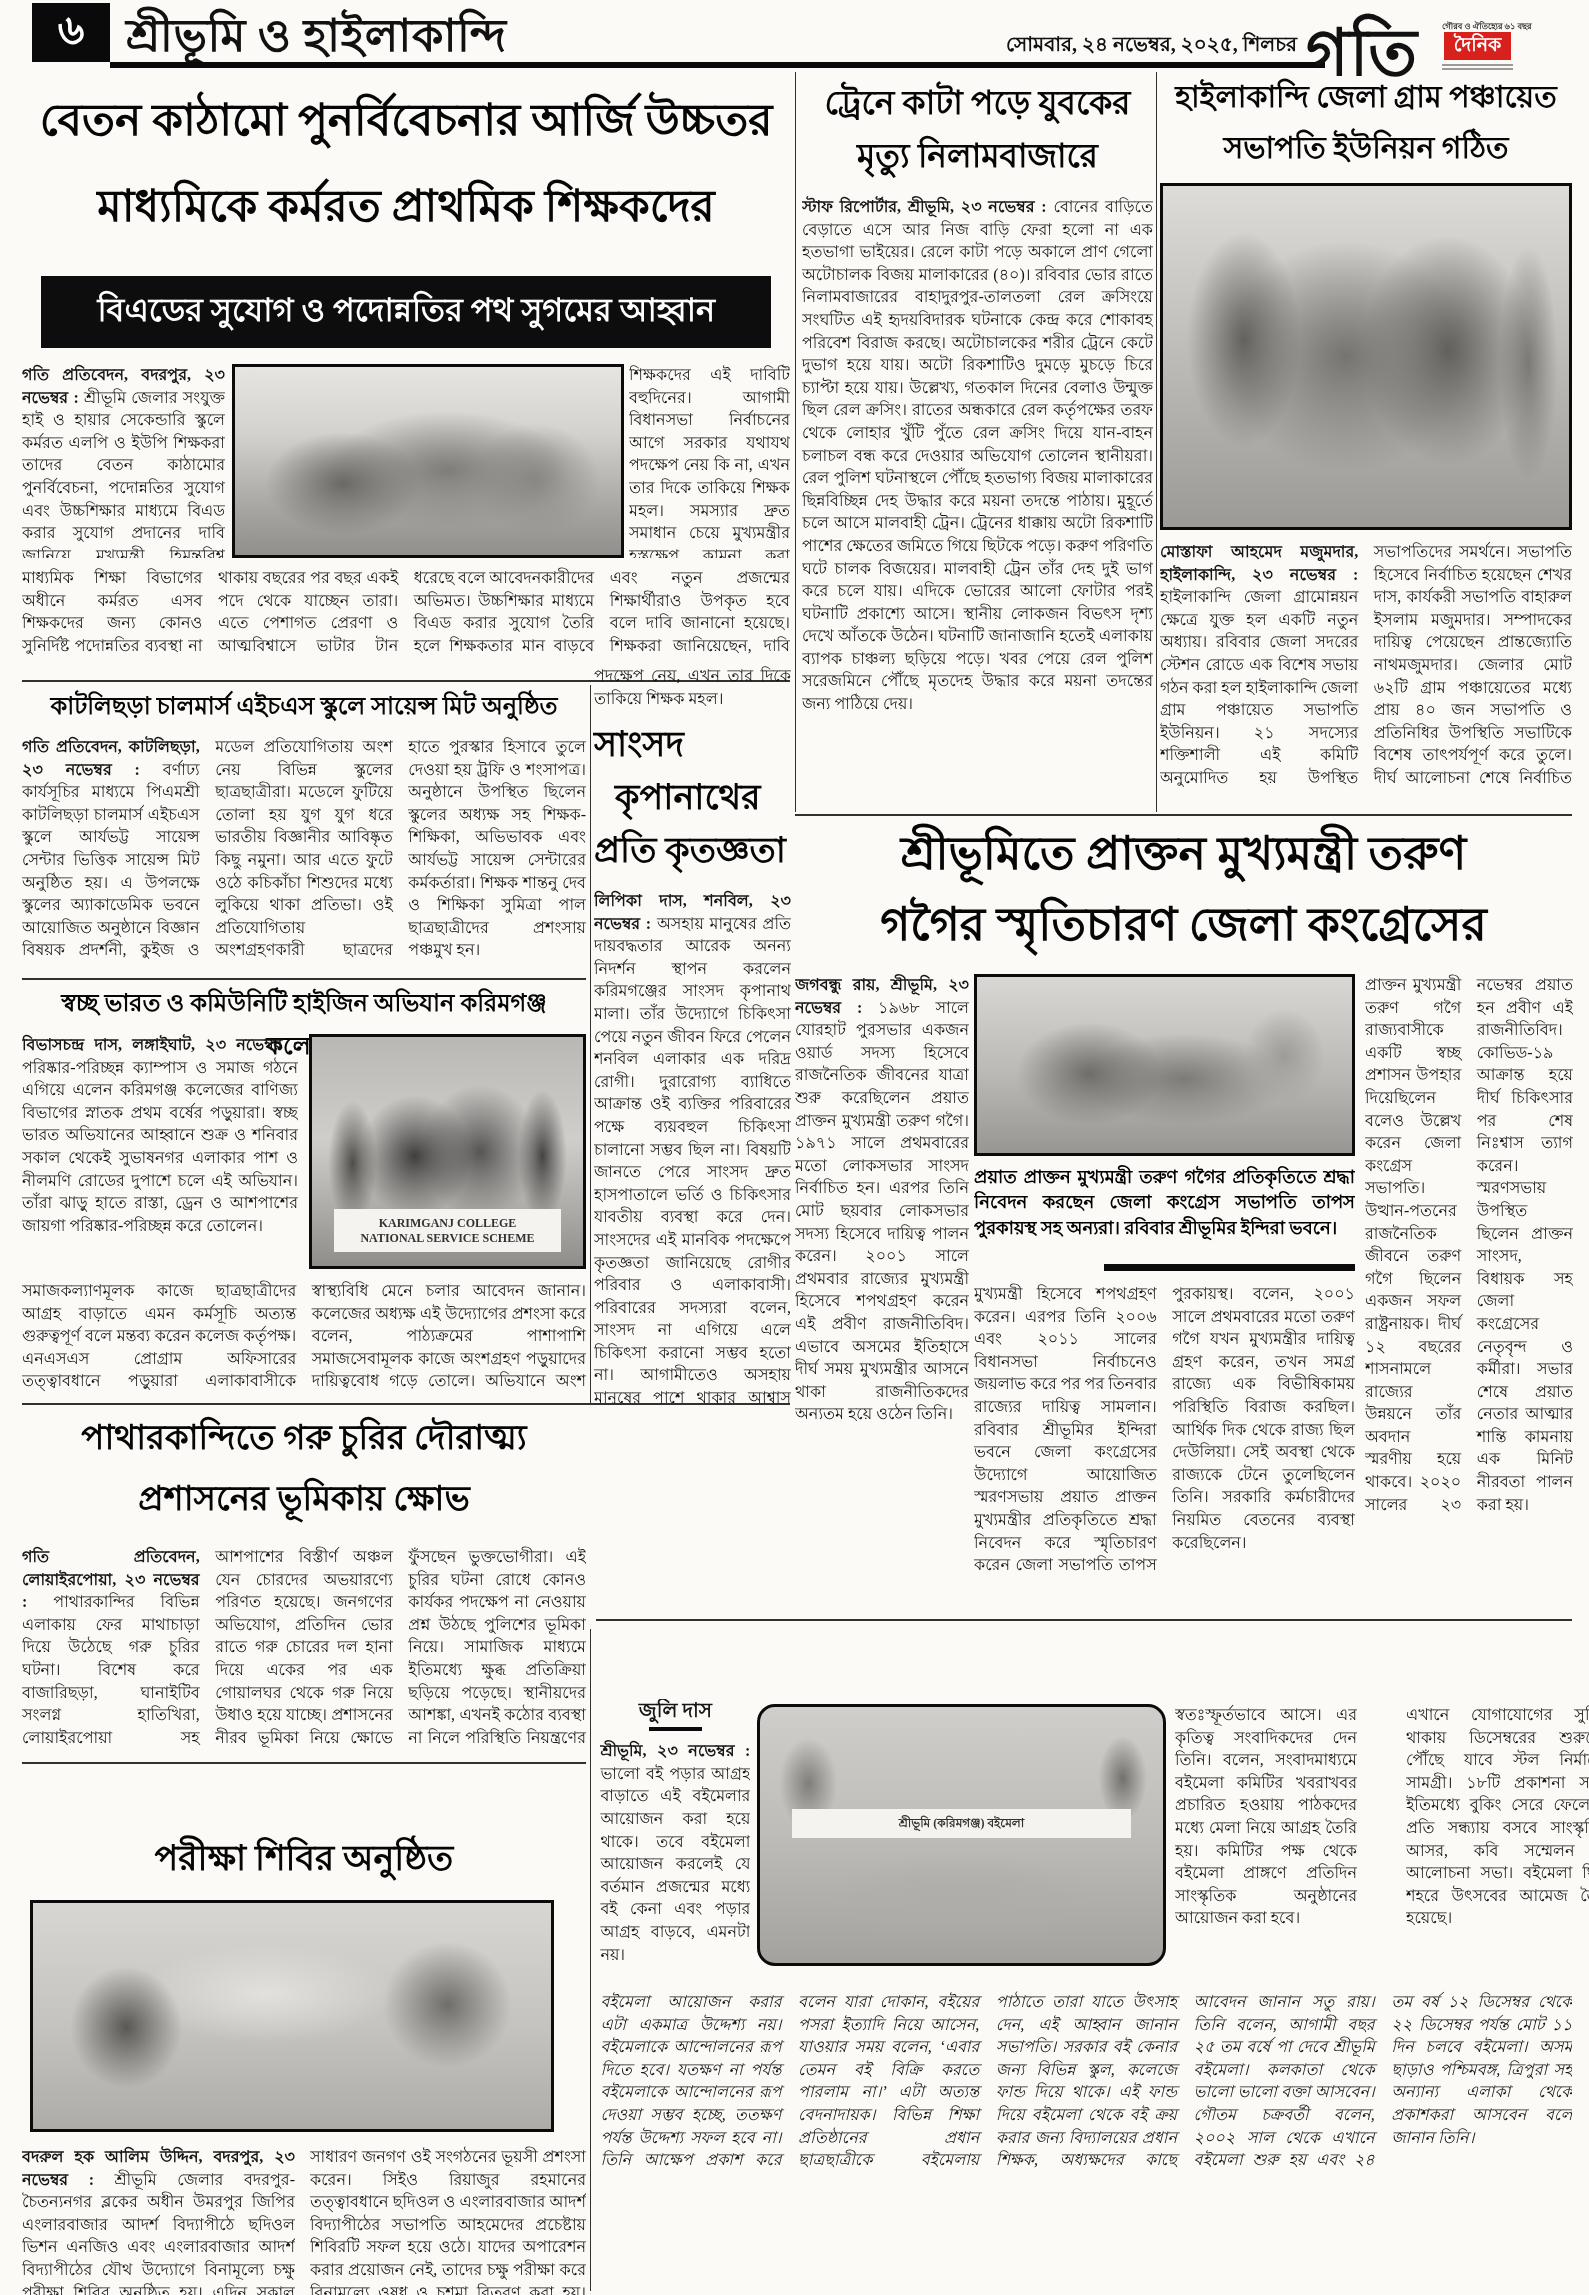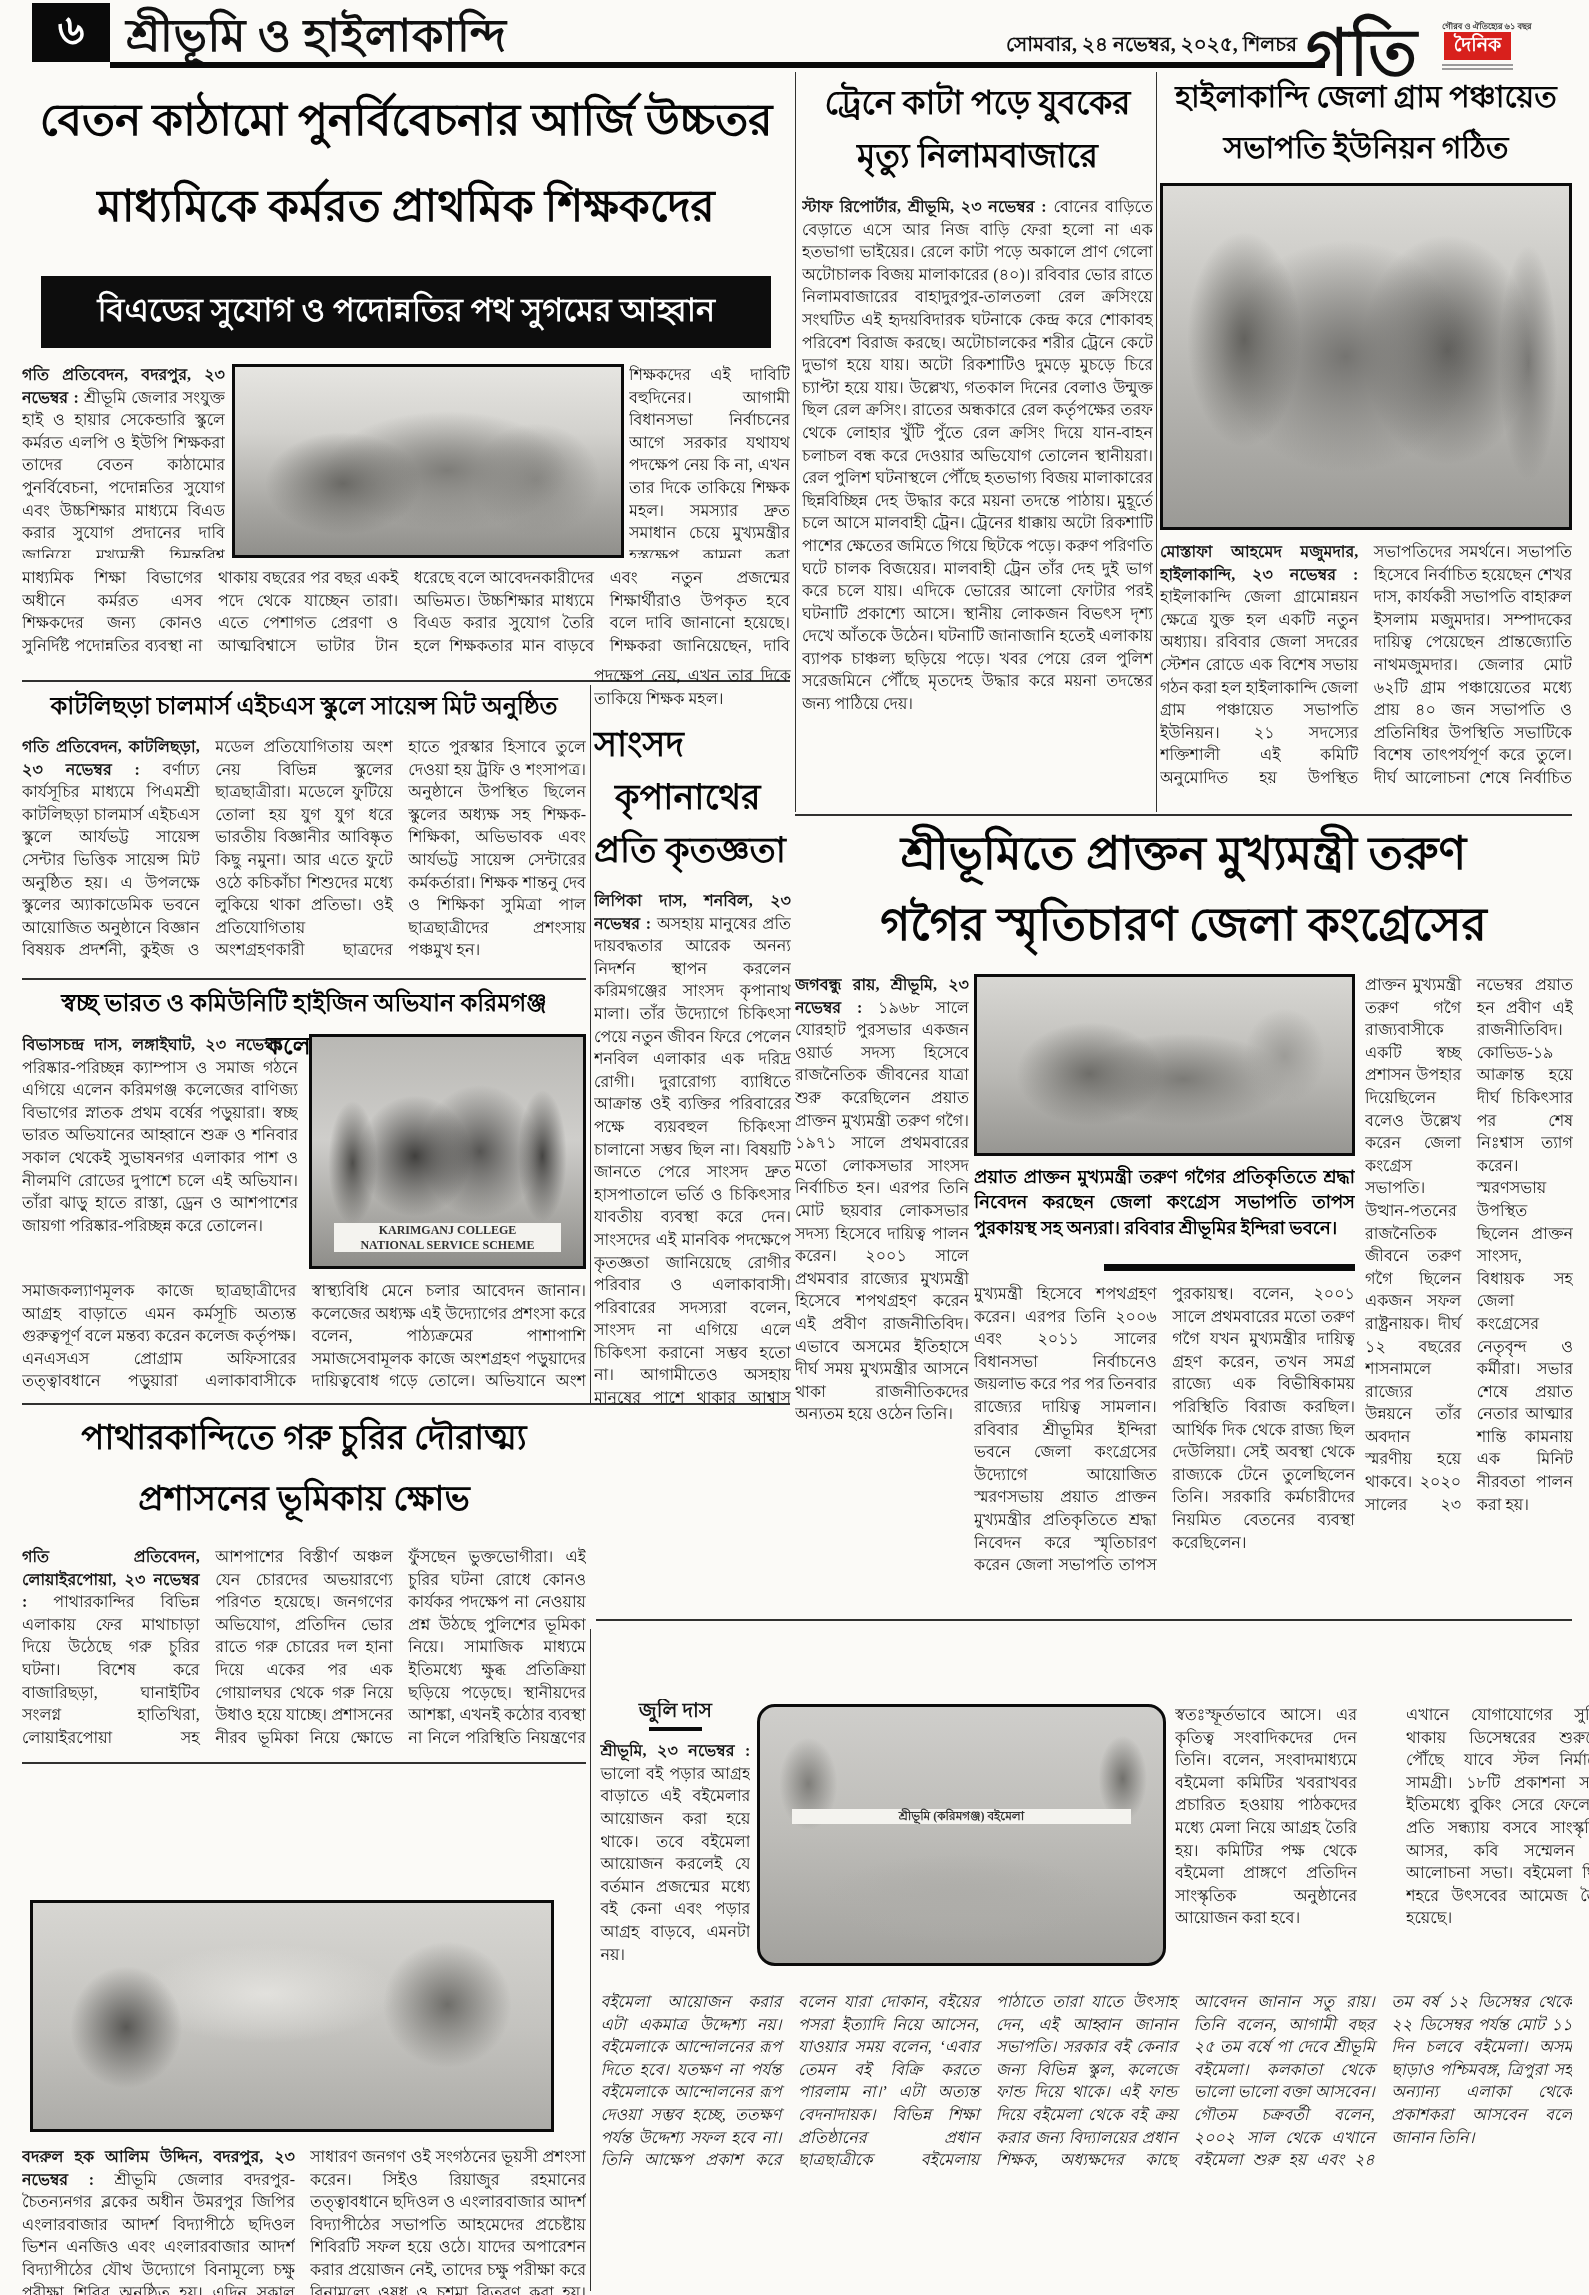--- a/index.html
+++ b/index.html
@@ -56,21 +56,21 @@
      radial-gradient(closest-side at 12% 30%, #7f7e7a, transparent 60%),
      radial-gradient(closest-side at 90% 28%, #72716d, transparent 60%),
      radial-gradient(closest-side at 50% 75%, #aeada9, transparent 70%),
      linear-gradient(180deg,#cfcecb 0%,#bdbcb8 50%,#a3a29e 100%);}
   .ph-a10{background:
      radial-gradient(closest-side at 18% 55%, #595855, transparent 60%),
      radial-gradient(closest-side at 45% 40%, #e2e1dd, transparent 55%),
      radial-gradient(closest-side at 80% 45%, #6f6e6a, transparent 62%),
      linear-gradient(180deg,#d7d6d2 0%,#c4c3bf 55%,#adaca8 100%);}
   .photo-sign{position:absolute;left:8%;bottom:6%;width:84%;background:#f4f3ef;color:#333;
-              text-align:center;font-size:12px;font-weight:bold;padding:0 0;line-height:14.4px;}
+              text-align:center;font-size:12px;font-weight:bold;padding:7px 0;line-height:14.4px;}
   .caption{font-weight:bold;font-size:18px;line-height:25.4px;text-align:justify;color:#000000;}
   .cap-bar{position:absolute;height:6.6px;background:#0b0b0b;}
   .subhead-box{position:absolute;background:#0d0d0d;display:flex;align-items:center;justify-content:center;}
   .subhead-box span{color:#fff;font-size:32px;font-weight:800;}
   .author-name{font-weight:800;font-size:20px;text-align:center;display:block;}
   .author-bar{display:block;width:53px;height:4.4px;background:#0b0b0b;margin:5.5px auto 8.8px auto;}
 </style>
 </head>
 <body>
 
@@ -190,20 +190,21 @@
     </div>
     <div class="photo ph-a9" style="left:161px;top:82px;width:409px;height:262px;border-radius:18px;">
       <div class="photo-sign" style="bottom:auto;top:40%;">শ্রীভূমি (করিমগঞ্জ) বইমেলা</div>
     </div>
     <div class="bt" style="left:579px;top:82px;width:182px;height:274px;">স্বতঃস্ফূর্তভাবে আসে। এর কৃতিত্ব সংবাদিকদের দেন তিনি। বলেন, সংবাদমাধ্যমে বইমেলা কমিটির খবরাখবর প্রচারিত হওয়ায় পাঠকদের মধ্যে মেলা নিয়ে আগ্রহ তৈরি হয়। কমিটির পক্ষ থেকে বইমেলা প্রাঙ্গণে প্রতিদিন সাংস্কৃতিক অনুষ্ঠানের আয়োজন করা হবে।</div>
     <div class="bt" style="left:810px;top:82px;width:206px;height:274px;">এখানে যোগাযোগের সুবিধা থাকায় ডিসেম্বরের শুরুতেই পৌঁছে যাবে স্টল নির্মাণের সামগ্রী। ১৮টি প্রকাশনা সংস্থা ইতিমধ্যে বুকিং সেরে ফেলেছে। প্রতি সন্ধ্যায় বসবে সাংস্কৃতিক আসর, কবি সম্মেলন ও আলোচনা সভা। বইমেলা ঘিরে শহরে উৎসবের আমেজ তৈরি হয়েছে।</div>
     <div class="bt cols5" style="left:4.4px;top:369px;width:972px;height:298px;">বইমেলা আয়োজন করার এটা একমাত্র উদ্দেশ্য নয়। বইমেলাকে আন্দোলনের রূপ দিতে হবে। যতক্ষণ না পর্যন্ত বইমেলাকে আন্দোলনের রূপ দেওয়া সম্ভব হচ্ছে, ততক্ষণ পর্যন্ত উদ্দেশ্য সফল হবে না। তিনি আক্ষেপ প্রকাশ করে বলেন যারা দোকান, বইয়ের পসরা ইত্যাদি নিয়ে আসেন, যাওয়ার সময় বলেন, ‘এবার তেমন বই বিক্রি করতে পারলাম না।’ এটা অত্যন্ত বেদনাদায়ক। বিভিন্ন শিক্ষা প্রতিষ্ঠানের প্রধান ছাত্রছাত্রীকে বইমেলায় পাঠাতে তারা যাতে উৎসাহ দেন, এই আহ্বান জানান সভাপতি। সরকার বই কেনার জন্য বিভিন্ন স্কুল, কলেজে ফান্ড দিয়ে থাকে। এই ফান্ড দিয়ে বইমেলা থেকে বই ক্রয় করার জন্য বিদ্যালয়ের প্রধান শিক্ষক, অধ্যক্ষদের কাছে আবেদন জানান সতু রায়। তিনি বলেন, আগামী বছর ২৫ তম বর্ষে পা দেবে শ্রীভূমি বইমেলা। কলকাতা থেকে ভালো ভালো বক্তা আসবেন। গৌতম চক্রবর্তী বলেন, ২০০২ সাল থেকে এখানে বইমেলা শুরু হয় এবং ২৪ তম বর্ষ ১২ ডিসেম্বর থেকে ২২ ডিসেম্বর পর্যন্ত মোট ১১ দিন চলবে বইমেলা। অসম ছাড়াও পশ্চিমবঙ্গ, ত্রিপুরা সহ অন্যান্য এলাকা থেকে প্রকাশকরা আসবেন বলে জানান তিনি।</div>
   </div>
 
   <div class="art" style="left:22px;top:1766px;width:564px;height:530px;">
+    <div class="hl" style="top:62px;font-size:35px;line-height:62px;">পরীক্ষা শিবির অনুষ্ঠিত</div>
     <div class="photo ph-a10" style="left:7.7px;top:134px;width:524px;height:232px;"></div>
     <div class="bt" style="left:0;top:380px;width:273px;height:150px;">
       <span class="bl">বদরুল হক আলিম উদ্দিন, বদরপুর, ২৩ নভেম্বর :</span>
       <span>শ্রীভূমি জেলার বদরপুর-চৈতন্যনগর ব্লকের অধীন উমরপুর জিপির এংলারবাজার আদর্শ বিদ্যাপীঠে ছদিওল ভিশন এনজিও এবং এংলারবাজার আদর্শ বিদ্যাপীঠের যৌথ উদ্যোগে বিনামূল্যে চক্ষু পরীক্ষা শিবির অনুষ্ঠিত হয়। এদিন সকাল থেকেই শিবিরে ভিড় জমান এলাকার কয়েকশো নারী-পুরুষ। যাদের চোখে ছানি ধরা পড়েছে, তাদের বিনামূল্যে অপারেশনের ব্যবস্থা করা হয়।</span>
     </div>
     <div class="bt" style="left:288px;top:380px;width:276px;height:150px;">সাধারণ জনগণ ওই সংগঠনের ভূয়সী প্রশংসা করেন। সিইও রিয়াজুর রহমানের তত্ত্বাবধানে ছদিওল ও এংলারবাজার আদর্শ বিদ্যাপীঠের সভাপতি আহমেদের প্রচেষ্টায় শিবিরটি সফল হয়ে ওঠে। যাদের অপারেশন করার প্রয়োজন নেই, তাদের চক্ষু পরীক্ষা করে বিনামূল্যে ওষুধ ও চশমা বিতরণ করা হয়। আগামীতেও এ ধরনের শিবির আয়োজনের আশ্বাস দেওয়া হয়।</div>
   </div>
 
   <div class="divider" style="left:795px;top:72px;width:1.1px;height:740px;"></div>
   <div class="divider" style="left:1156px;top:72px;width:1.1px;height:740px;"></div>

